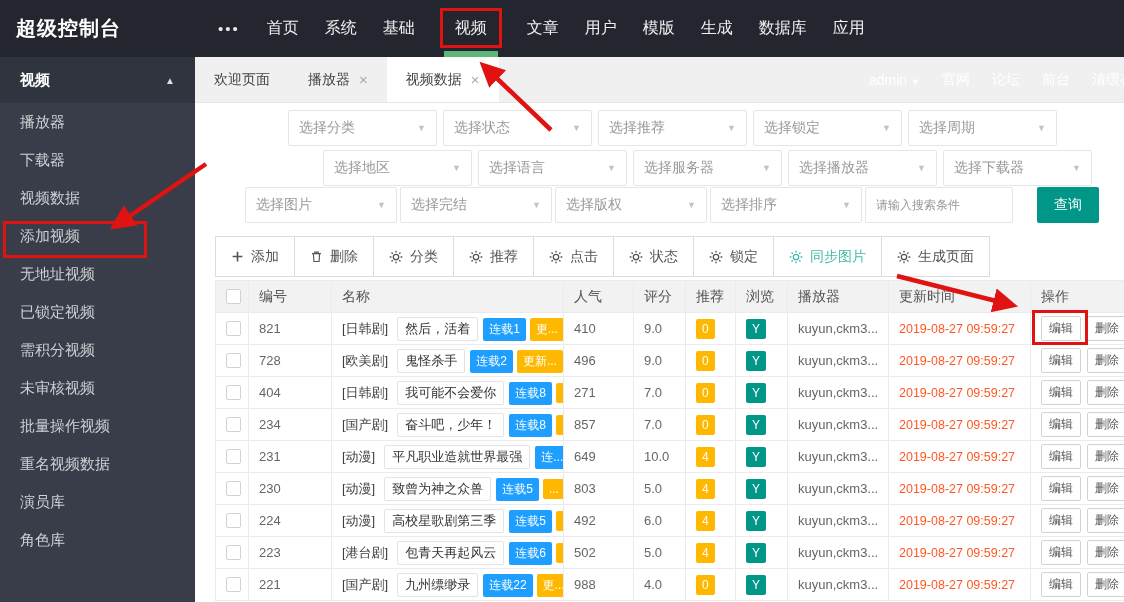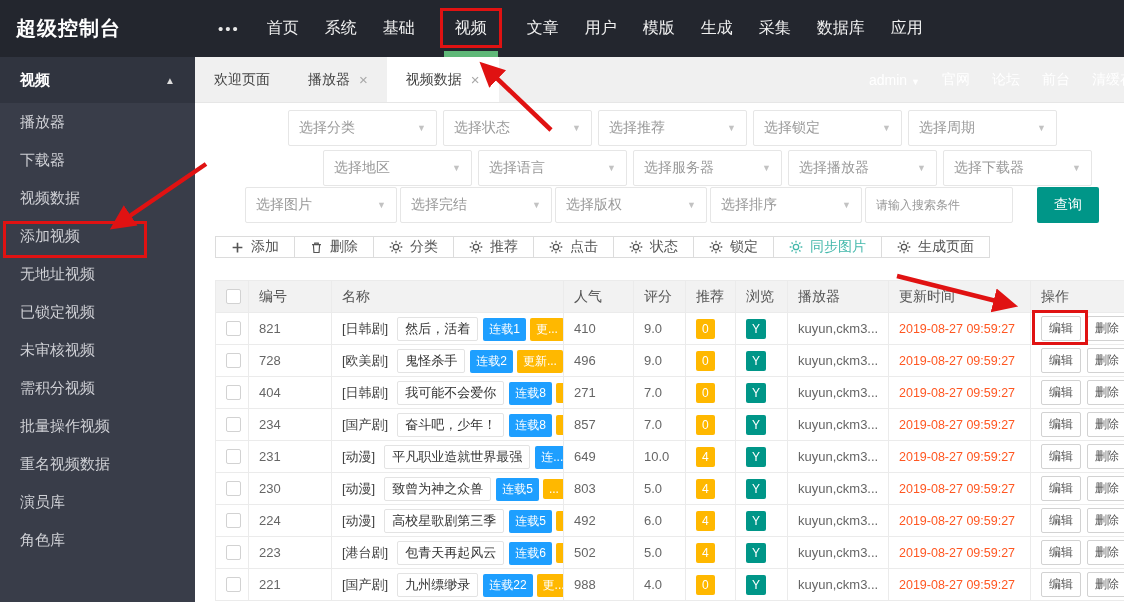--- a/index.html
+++ b/index.html
@@ -42,21 +42,21 @@
   .f-row3 { left:50px; top:84px; gap:3px; }
   .select { width:149px; height:36px; border:1px solid #e6e6e6; border-radius:2px; background:#fff; display:flex; align-items:center; justify-content:space-between; padding:0 10px; color:#999; font-size:14px; cursor:pointer; }
   .f-row3 .select { width:152px; }
   .sel-caret { font-size:9px; color:#c2c2c2; }
   .search-input { width:148px; height:36px; border:1px solid #e6e6e6; border-radius:2px; padding:0 10px; font-size:12px; color:#333; outline:none; }
   .search-input::placeholder { color:#999; }
   .query-btn { width:62px; height:36px; margin-left:21px; background:#009688; border:none; border-radius:2px; color:#fff; font-size:14px; cursor:pointer; }
 
   
   .toolbar { position:absolute; left:20px; top:133px; display:flex; }
-  .tbtn { height:22px; padding:0 15px; margin-left:-1px; background:#fff; border:1px solid #dcdcdc; display:flex; align-items:center; gap:7px; font-size:14px; color:#555; cursor:pointer; white-space:nowrap; }
+  .tbtn { height:41px; padding:0 15px; margin-left:-1px; background:#fff; border:1px solid #dcdcdc; display:flex; align-items:center; gap:7px; font-size:14px; color:#555; cursor:pointer; white-space:nowrap; }
   .tbtn:first-child { margin-left:0; }
   .tbtn.accent { color:#44b8ab; }
   .tbtn svg { display:none; }
   .tbtn.icon-plus .ic-plus { display:block; }
   .tbtn.icon-trash .ic-trash { display:block; }
   .tbtn.icon-gear .ic-gear { display:block; }
 
   
   .vtable { position:absolute; left:20px; top:177px; width:909px; border-collapse:collapse; table-layout:fixed; font-size:13px; color:#666; }
   .vtable th, .vtable td { border:1px solid #ebebeb; height:32px; padding:0 10px; text-align:left; overflow:hidden; white-space:nowrap; vertical-align:middle; }
@@ -122,24 +122,20 @@
       <div class="nav-item">
         <span>模版</span>
 
       </div>
 
       <div class="nav-item">
         <span>生成</span>
 
       </div>
 
-      <div class="nav-item">
-        <span>采集</span>
-
-      </div>
 
       <div class="nav-item">
         <span>数据库</span>
 
       </div>
 
       <div class="nav-item">
         <span>应用</span>
 
       </div>
@@ -173,25 +169,25 @@
 
       <div class="side-item">
         <span>无地址视频</span>
       </div>
 
       <div class="side-item">
         <span>已锁定视频</span>
       </div>
 
       <div class="side-item">
+        <span>需积分视频</span>
+      </div>
+
+      <div class="side-item">
         <span>未审核视频</span>
-      </div>
-
-      <div class="side-item">
-        <span>需积分视频</span>
       </div>
 
       <div class="side-item">
         <span>批量操作视频</span>
       </div>
 
       <div class="side-item">
         <span>重名视频数据</span>
       </div>
 

